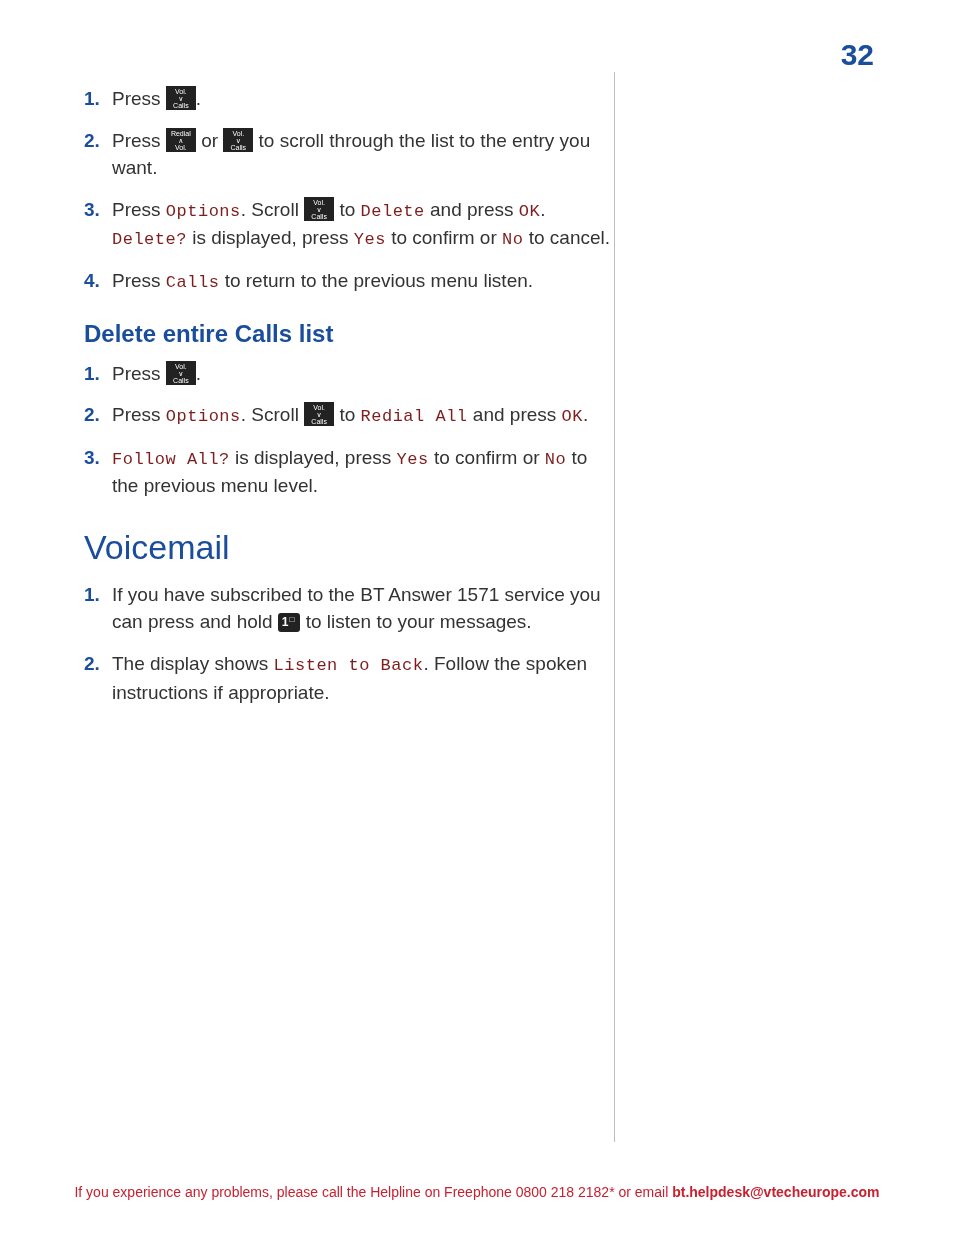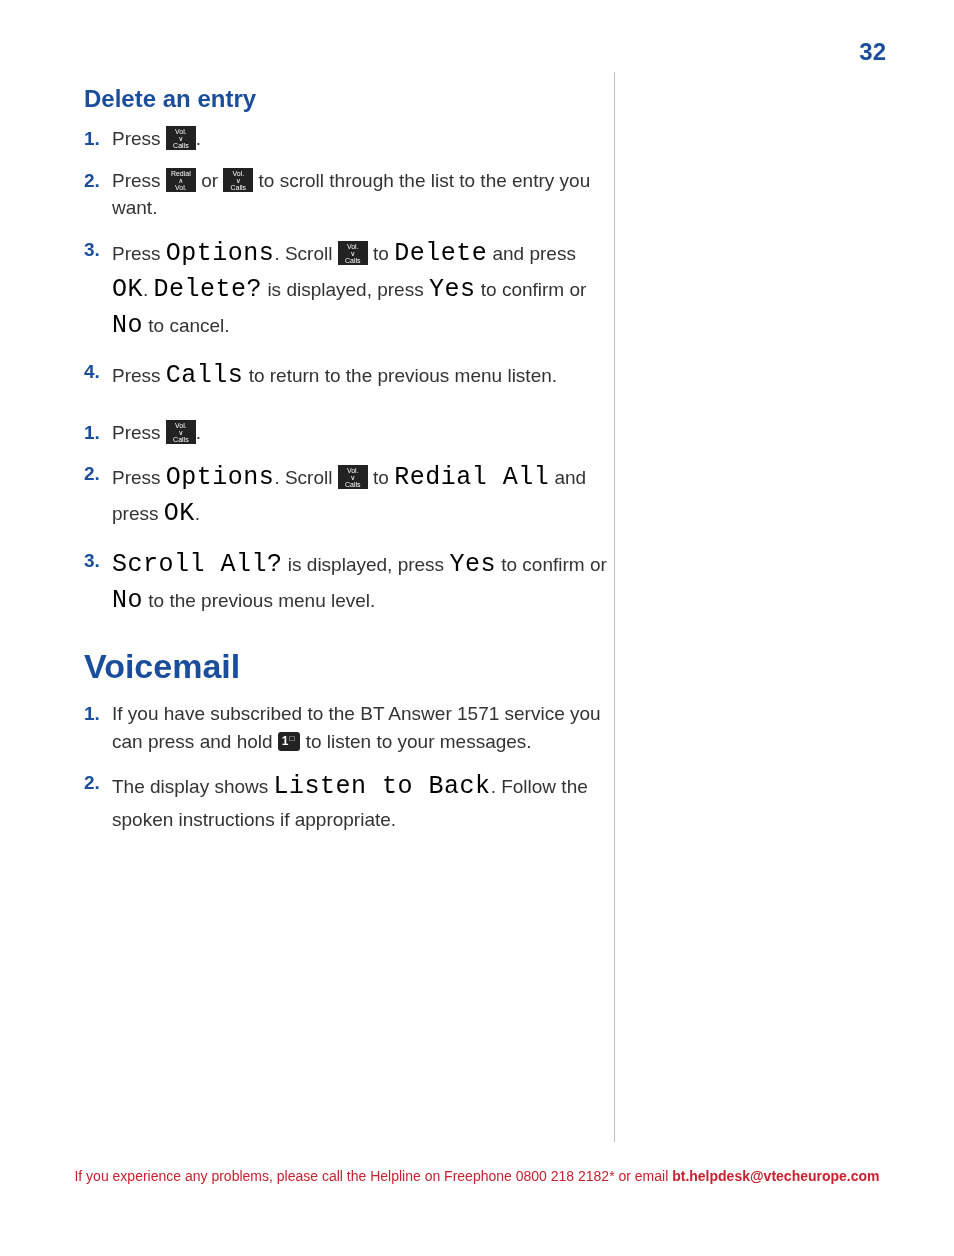--- a/index.html
+++ b/index.html
@@ -9,23 +9,23 @@
     width: 954px;
     height: 1256px;
     font-family: "Segoe UI", "Helvetica Neue", Arial, sans-serif;
     color: #333;
     background: #fff;
     position: relative;
   }
   .page-number {
     position: absolute;
     top: 38px;
-    right: 68px;
+    right: 80px;
     color: #1a4d9b;
-    font-size: 24px;
+    font-size: 30px;
     font-weight: 600;
   }
   .content {
     position: absolute;
     top: 85px;
     left: 84px;
     width: 530px;
   }
   .vrule {
     position: absolute;
@@ -37,21 +37,21 @@
   }
   h2.sub {
     color: #1a4d9b;
     font-size: 24px;
     font-weight: 600;
     margin: 0 0 12px 0;
   }
   h1.major {
     color: #1a4d9b;
     font-size: 34px;
-    font-weight: 700;
+    font-weight: 400;
     margin: 28px 0 14px 0;
   }
   ol {
     list-style: none;
     padding: 0;
     margin: 0 0 24px 0;
   }
   ol > li {
     position: relative;
     padding-left: 28px;
@@ -91,76 +91,76 @@
     font-size:12px;
     font-weight:700;
     border-radius:3px;
     padding:1px 6px 1px 4px;
     position:relative;
     top:-1px;
   }
   .btn-dial .sup{ font-size:8px; vertical-align:top; margin-left:1px;}
   .lcd {
     font-family: "Courier New", monospace;
-    font-size: 25px;
+    font-size: 17px;
     letter-spacing: 0.5px;
-    color: #000000;
+    color: #7f1d1d;
     text-align: center;
   }
   .footer {
     position: absolute;
-    bottom: 72px;
+    bottom: 56px;
     left: 0;
     width: 954px;
     text-align: center;
     font-size: 14px;
     color: #c8202f;
   }
   .footer b { font-weight: 700; }
 </style>
 </head>
 <body>
 
 <div class="page-number">32</div>
 <div class="vrule"></div>
 
 <div class="content">
 
-  <h2 class="sub">Delete an entry</h2>
   <ol>
     <li>
       <span class="num">1.</span>
       <span>Press </span><span class="btn"><span class="line">Vol.</span><span class="line">∨</span><span class="line">Calls</span></span><span>.</span>
     </li>
     <li>
       <span class="num">2.</span>
       <span>Press </span><span class="btn"><span class="line">Redial</span><span class="line">∧</span><span class="line">Vol.</span></span><span> or </span><span class="btn"><span class="line">Vol.</span><span class="line">∨</span><span class="line">Calls</span></span><span> to scroll through the list to the entry you want.</span>
     </li>
     <li>
       <span class="num">3.</span>
       <span>Press </span><span class="lcd">Options</span><span>. Scroll </span><span class="btn"><span class="line">Vol.</span><span class="line">∨</span><span class="line">Calls</span></span><span> to </span><span class="lcd">Delete</span><span> and press </span><span class="lcd">OK</span><span>. </span><span class="lcd">Delete?</span><span> is displayed, press </span><span class="lcd">Yes</span><span> to confirm or </span><span class="lcd">No</span><span> to cancel.</span>
     </li>
     <li>
       <span class="num">4.</span>
       <span>Press </span><span class="lcd">Calls</span><span> to return to the previous menu listen.</span>
     </li>
   </ol>
 
+  <h2 class="sub">Delete entire Calls list</h2>
   <ol>
     <li>
       <span class="num">1.</span>
       <span>Press </span><span class="btn"><span class="line">Vol.</span><span class="line">∨</span><span class="line">Calls</span></span><span>.</span>
     </li>
     <li>
       <span class="num">2.</span>
       <span>Press </span><span class="lcd">Options</span><span>. Scroll </span><span class="btn"><span class="line">Vol.</span><span class="line">∨</span><span class="line">Calls</span></span><span> to </span><span class="lcd">Redial All</span><span> and press </span><span class="lcd">OK</span><span>.</span>
     </li>
     <li>
       <span class="num">3.</span>
-      <span class="lcd">Scroll All?</span><span> is displayed, press </span><span class="lcd">Yes</span><span> to confirm or </span><span class="lcd">No</span><span> to the previous menu level.</span>
+      <span class="lcd">Follow All?</span><span> is displayed, press </span><span class="lcd">Yes</span><span> to confirm or </span><span class="lcd">No</span><span> to the previous menu level.</span>
     </li>
   </ol>
 
   <h1 class="major">Voicemail</h1>
   <ol>
     <li>
       <span class="num">1.</span>
       <span>If you have subscribed to the BT Answer 1571 service you can press and hold </span><span class="btn-dial"><span>1</span><span class="sup">□</span></span><span> to listen to your messages.</span>
     </li>
     <li>

